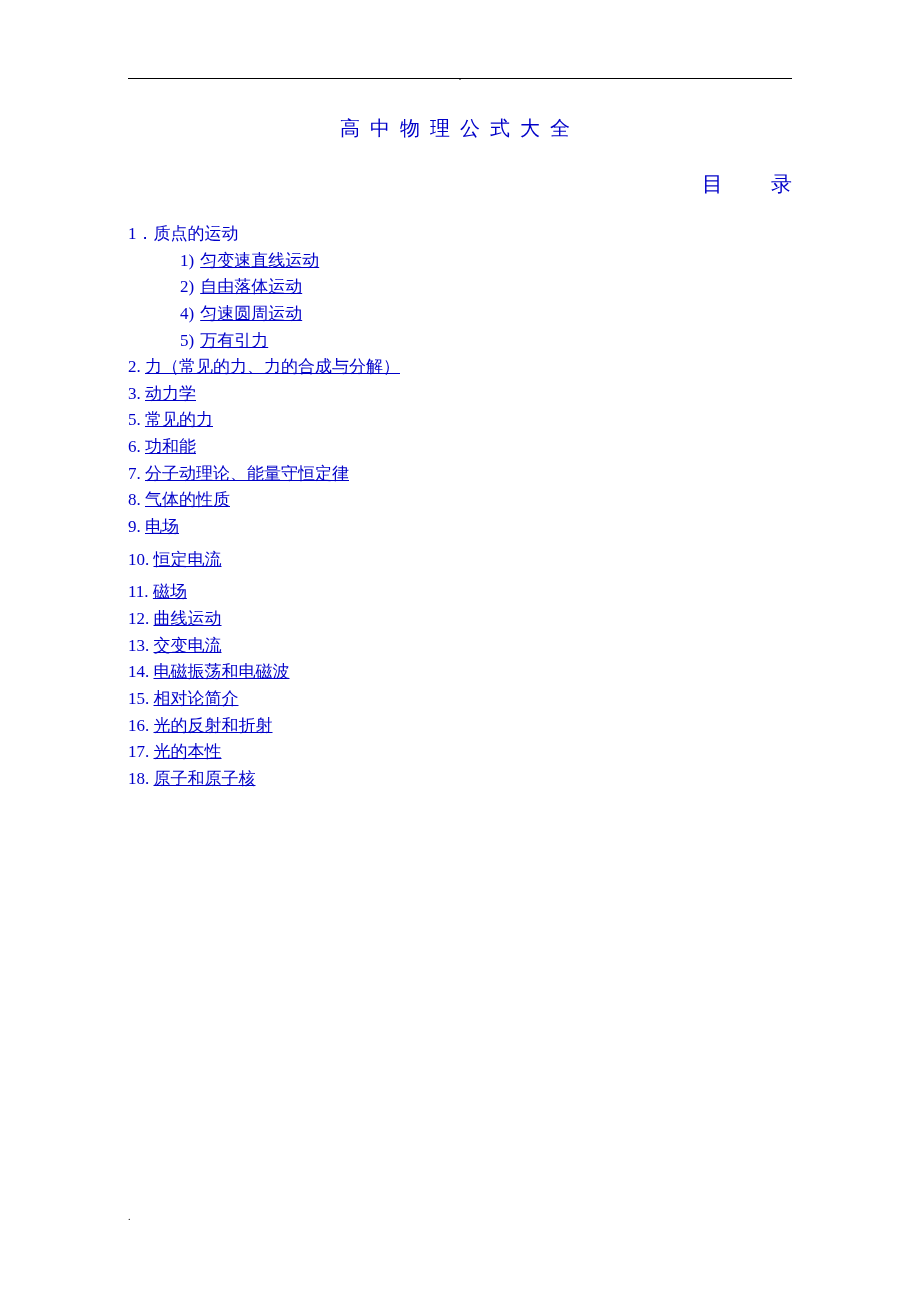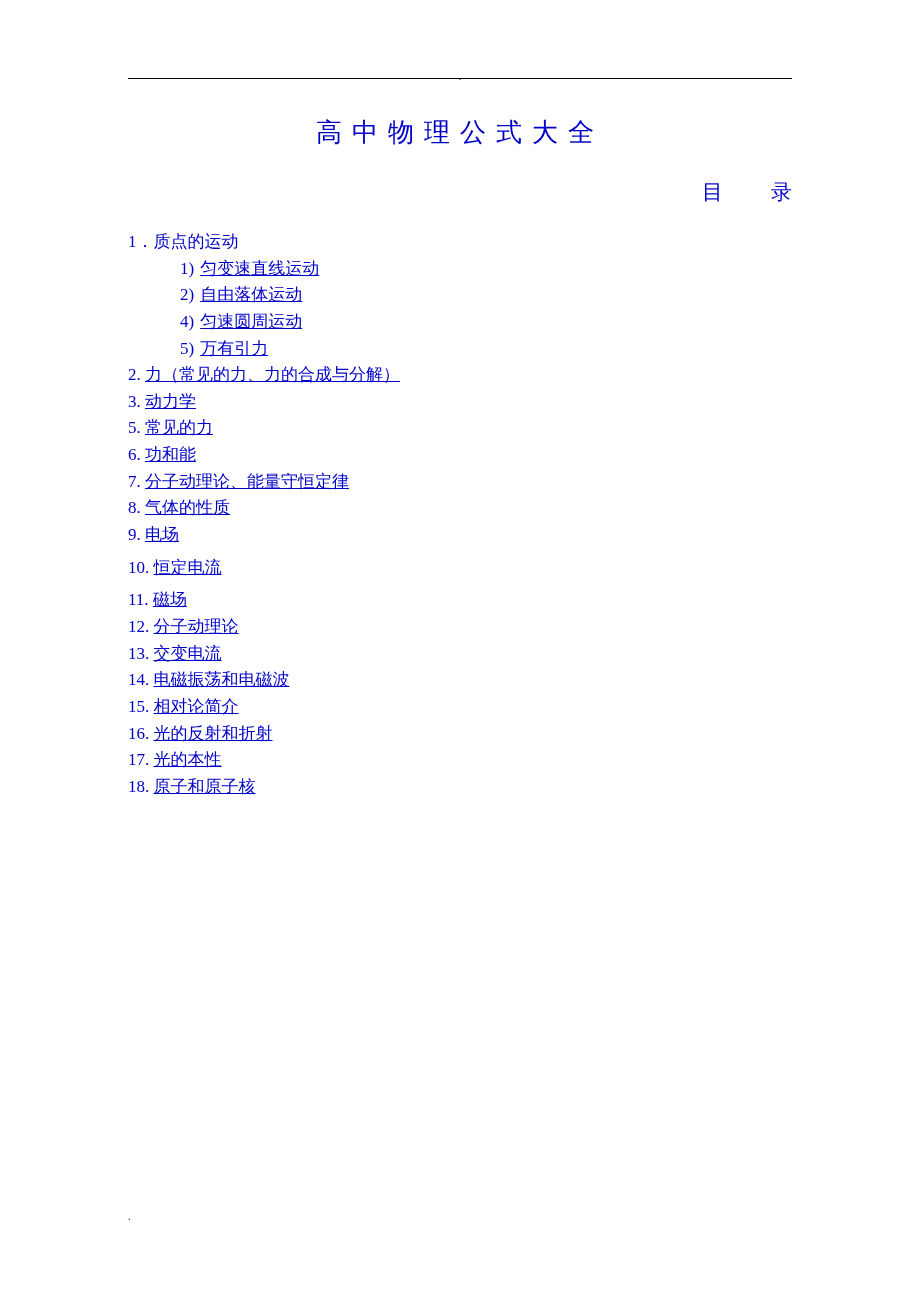--- a/index.html
+++ b/index.html
@@ -26,21 +26,21 @@
       position: absolute;
       left: 50%;
       top: -8px;
       transform: translateX(-50%);
       font-size: 10px;
       color: #000;
     }
     .title {
       text-align: center;
       color: #0000c8;
-      font-size: 26px;
+      font-size: 20px;
       letter-spacing: 10px;
       margin-top: 36px;
       margin-bottom: 28px;
       font-weight: normal;
     }
     .subtitle {
       text-align: right;
       color: #0000c8;
       font-size: 21px;
       margin-bottom: 24px;
@@ -152,21 +152,21 @@
     <div class="section">
       <span class="num">10.</span> <span class="link">恒定电流</span>
     </div>
 
     <div class="spacer"></div>
 
     <div class="section">
       <span class="num">11.</span> <span class="link">磁场</span>
     </div>
     <div class="section">
-      <span class="num">12.</span> <span class="link">分子动理论</span>
+      <span class="num">12.</span> <span class="link">曲线运动</span>
     </div>
     <div class="section">
       <span class="num">13.</span> <span class="link">交变电流</span>
     </div>
     <div class="section">
       <span class="num">14.</span> <span class="link">电磁振荡和电磁波</span>
     </div>
     <div class="section">
       <span class="num">15.</span> <span class="link">相对论简介</span>
     </div>

